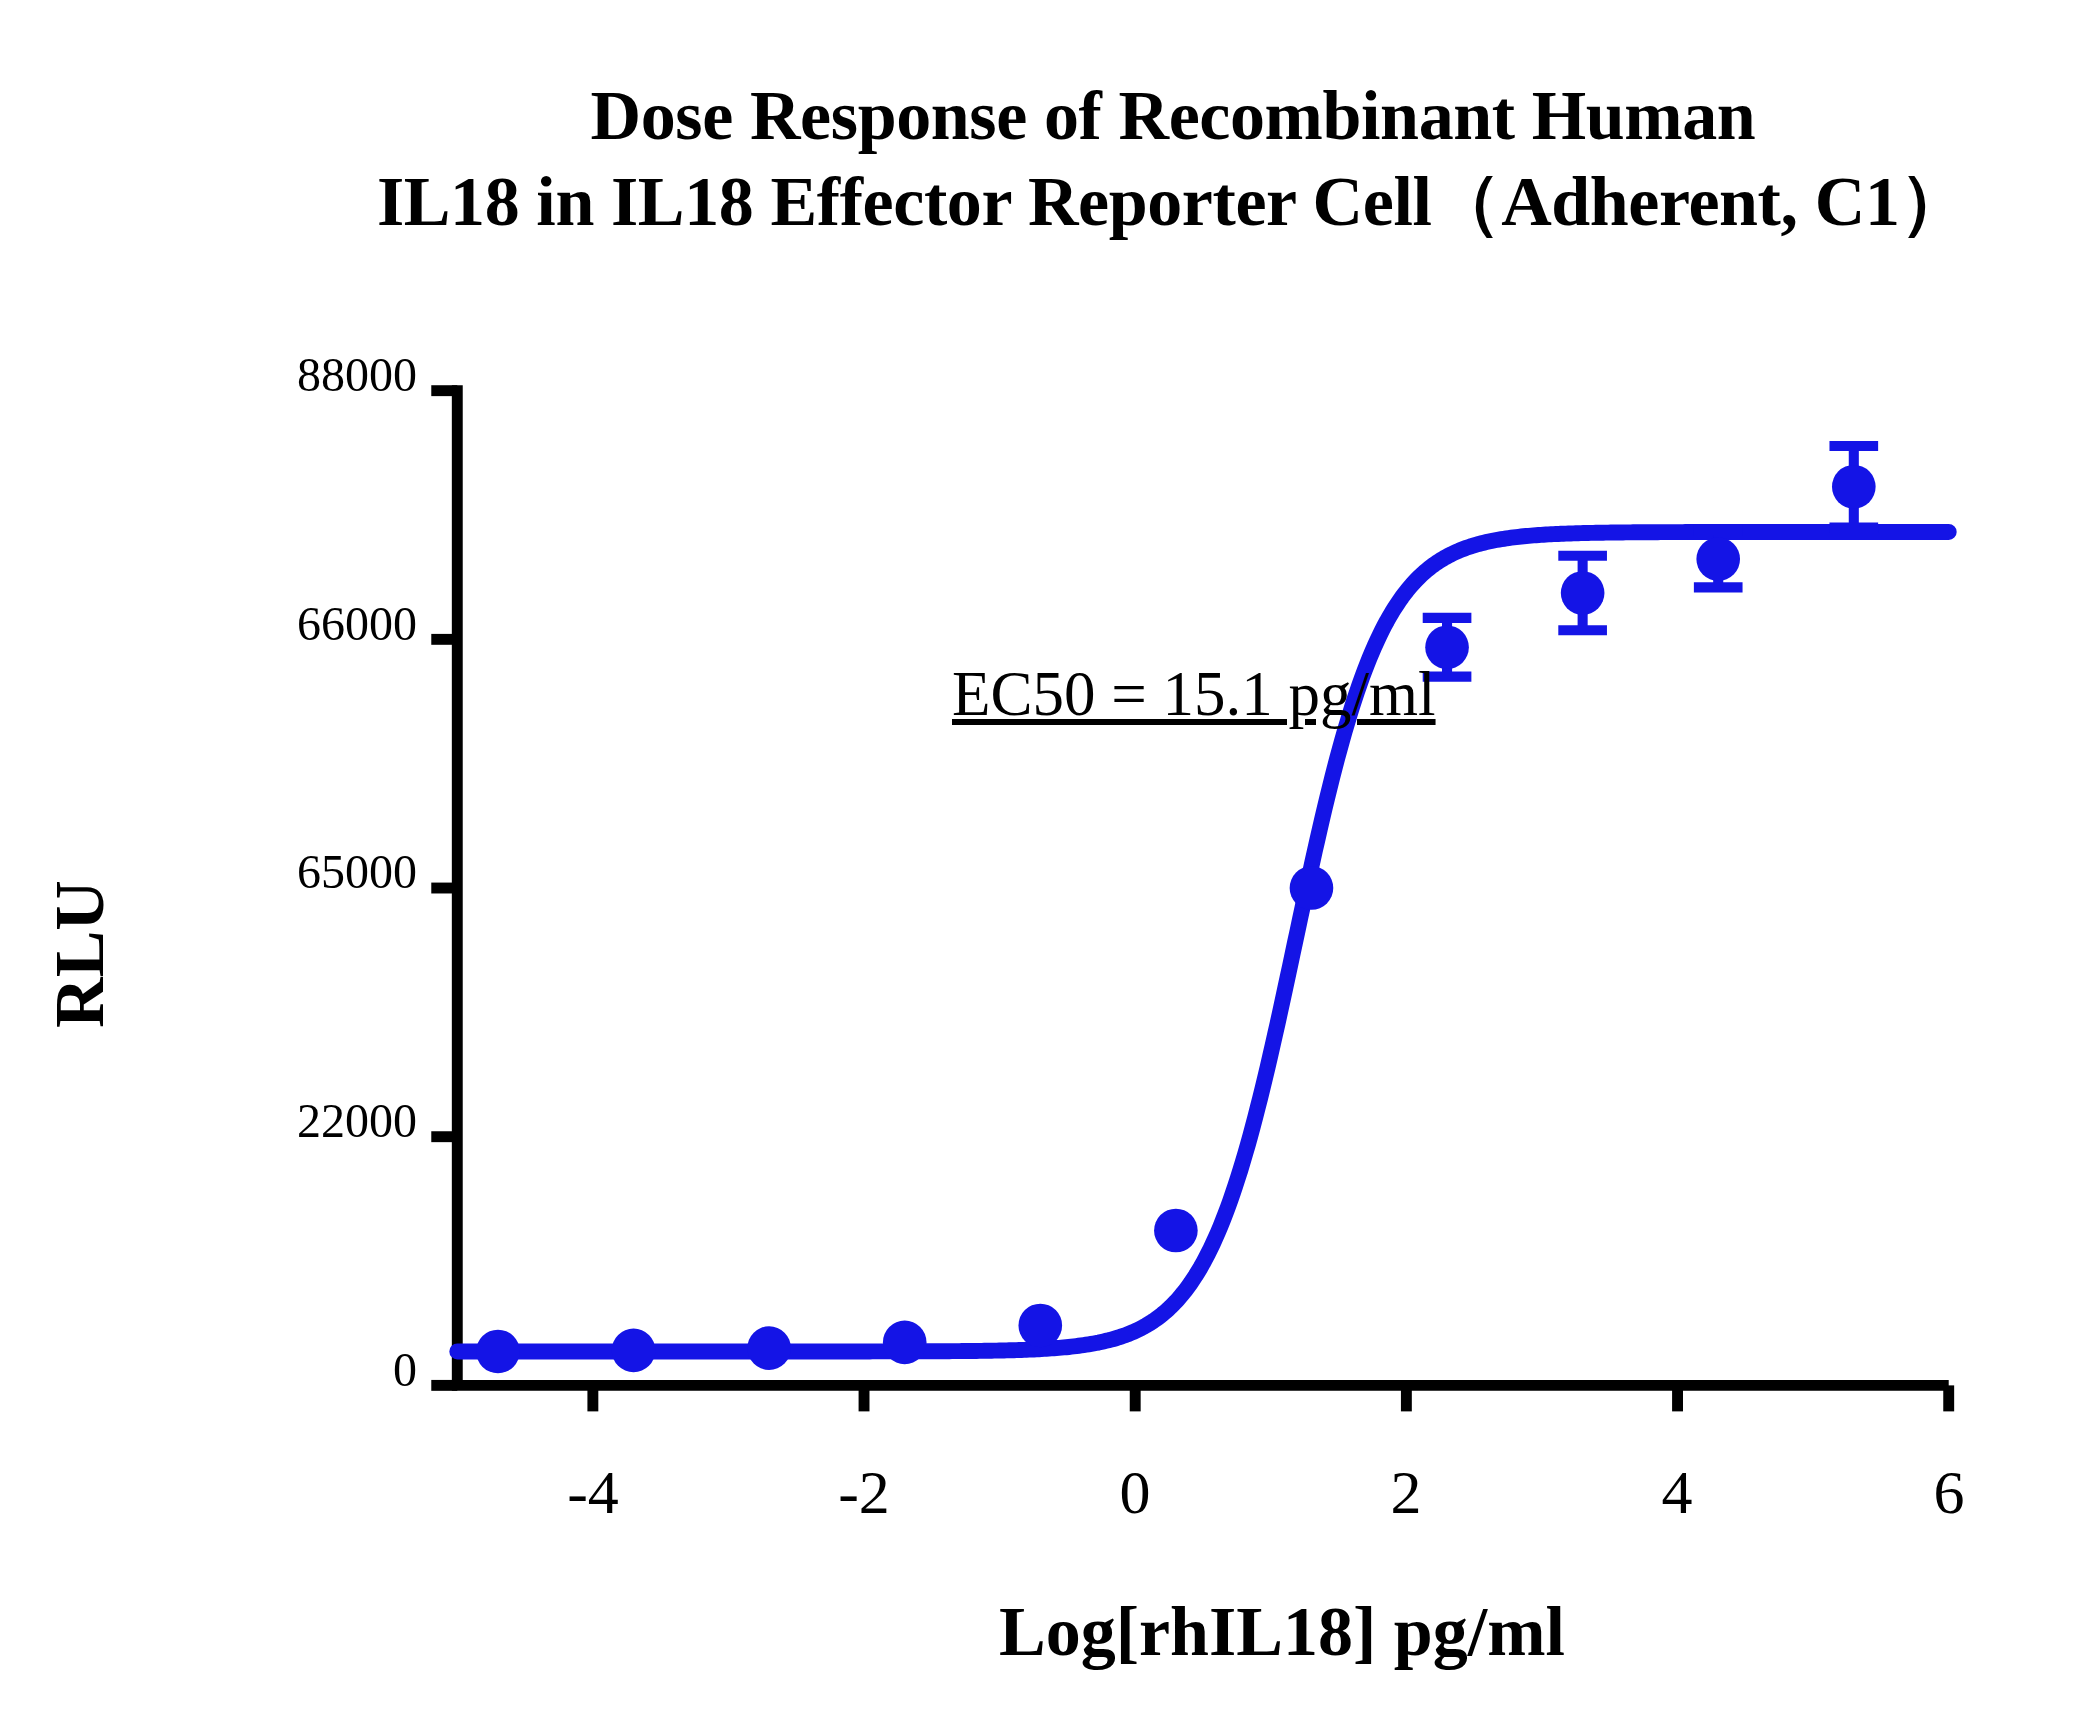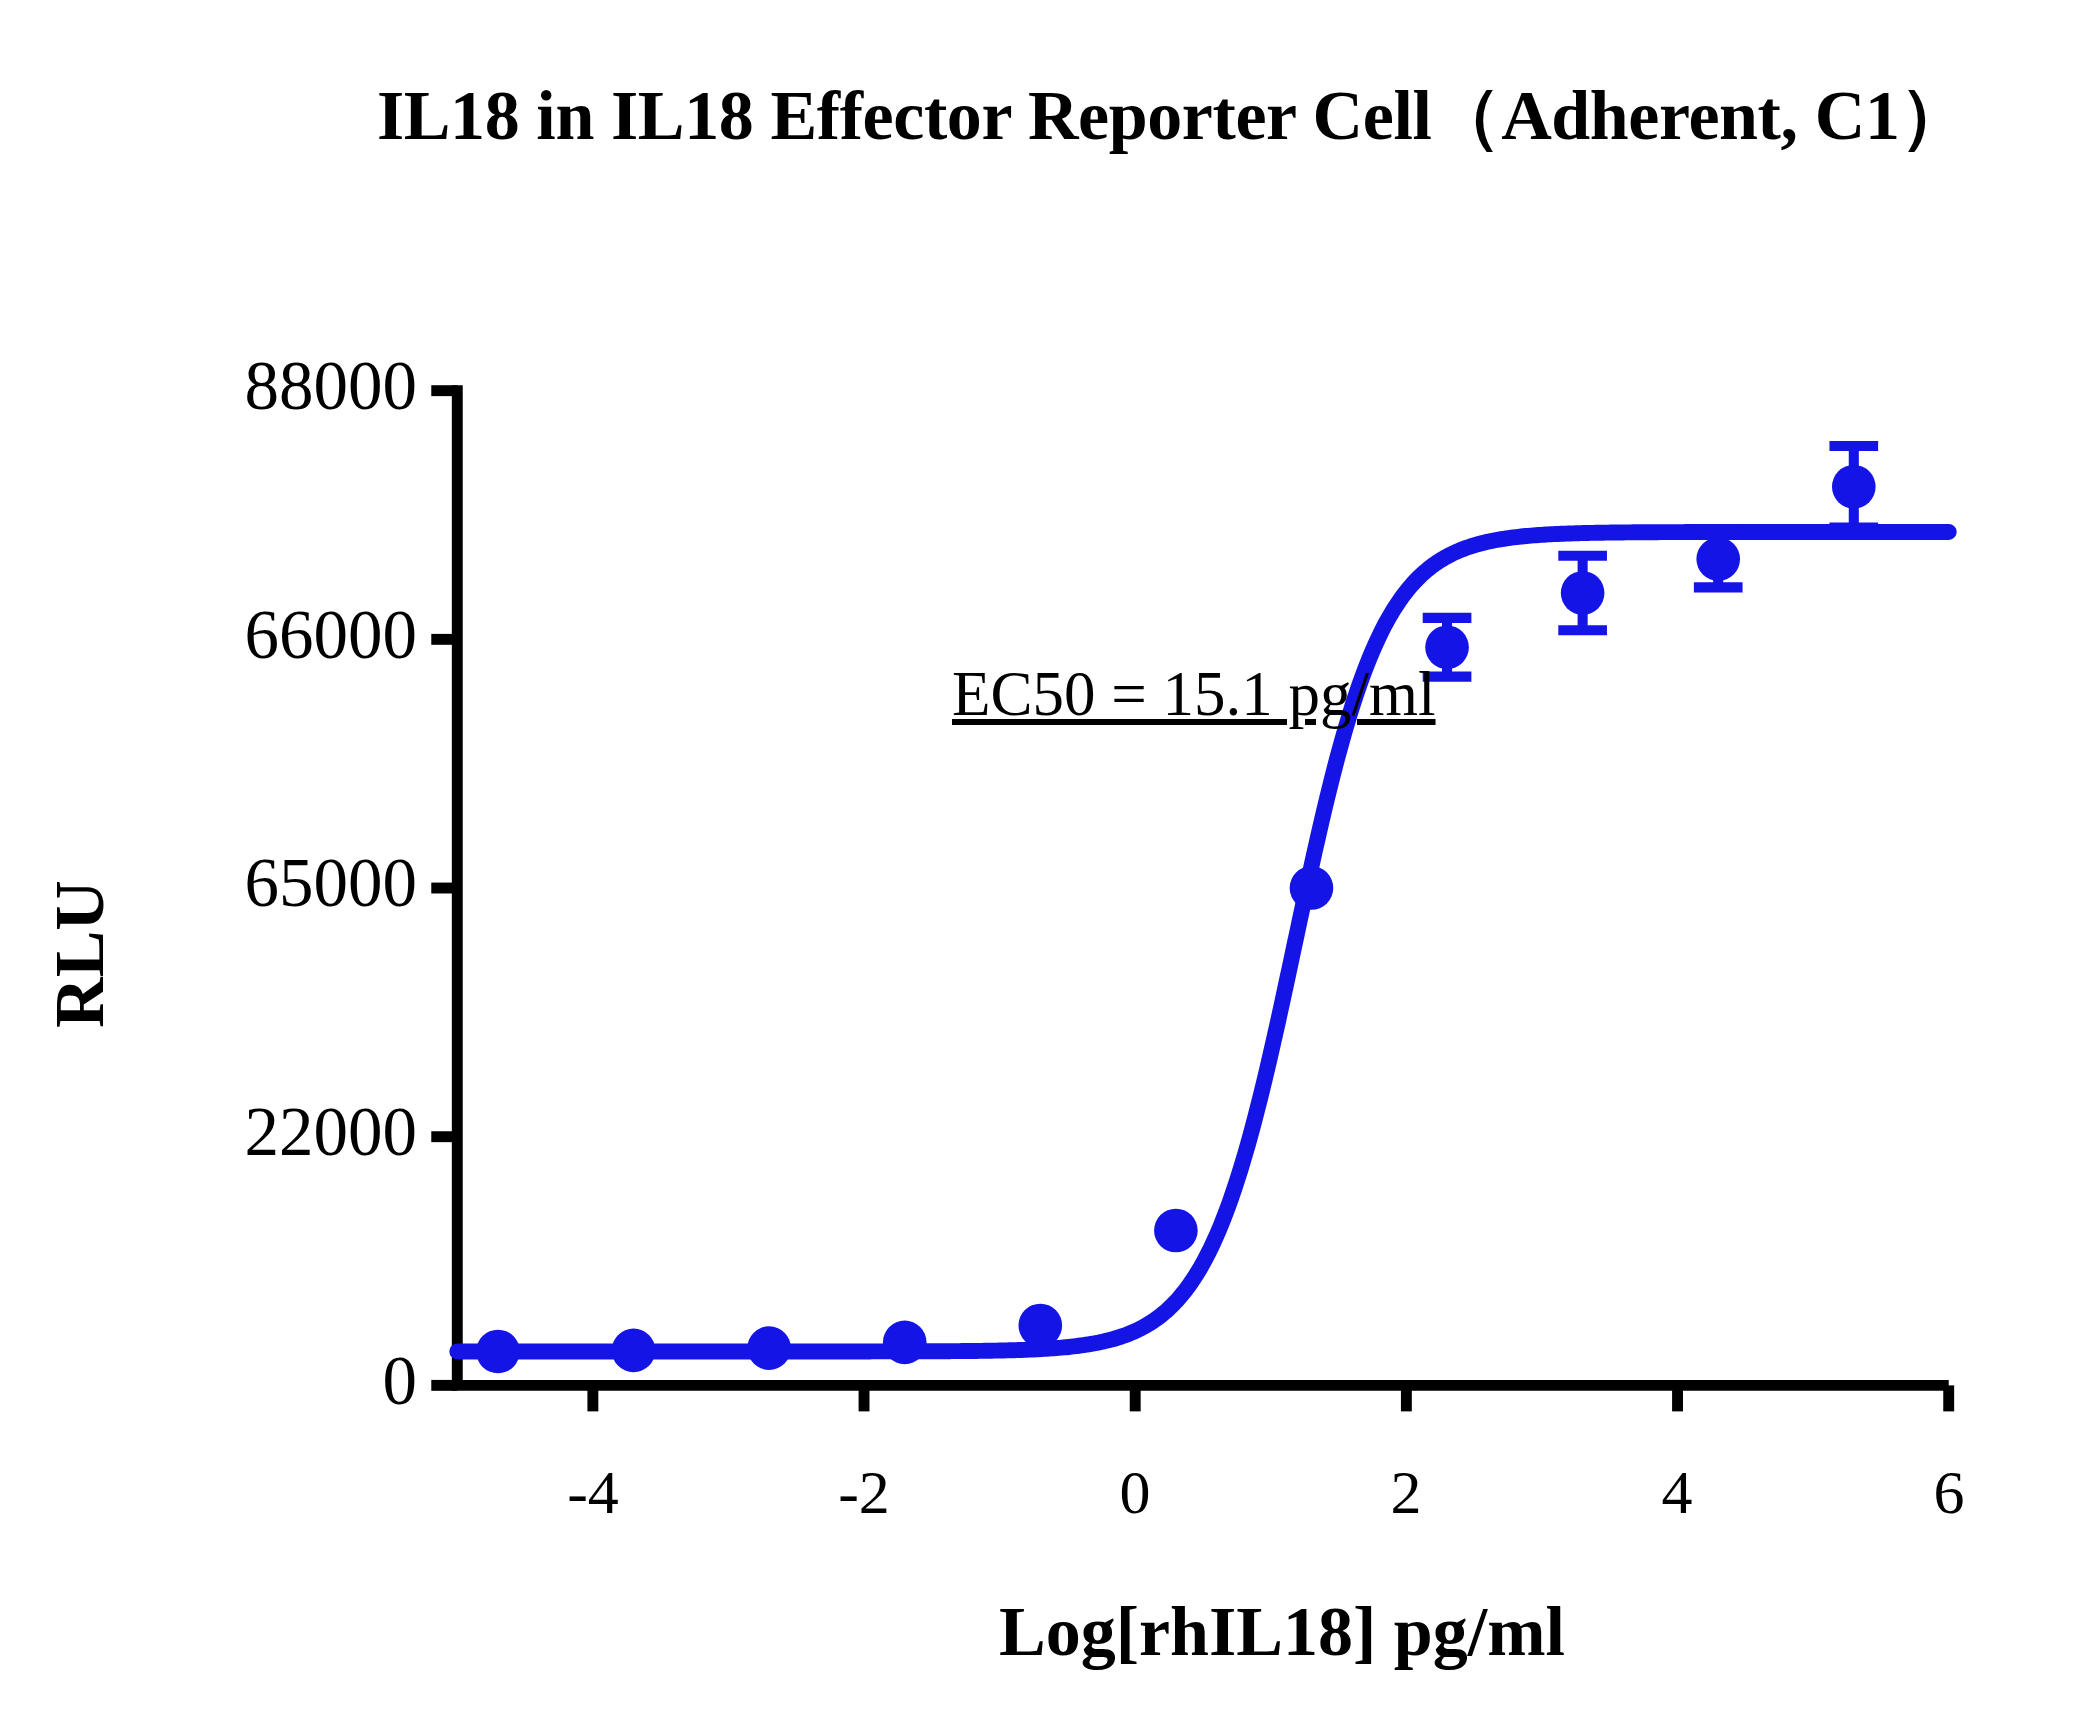--- a/index.html
+++ b/index.html
@@ -9,21 +9,21 @@
   .title{
     position:absolute;left:0;top:73px;width:2346px;
     text-align:center;font-weight:bold;font-size:70px;line-height:1.23;
     font-family:"Liberation Serif",serif;letter-spacing:-0.4px;
   }
   .title .l2{display:block;}
 
   #plot{position:absolute;left:0;top:0;width:2346px;height:1732px;}
 
   .ylab{
-    position:absolute;font-size:69px;font-family:"Liberation Serif",serif;
+    position:absolute;font-size:48px;font-family:"Liberation Serif",serif;
     text-align:right;white-space:nowrap;
   }
   .xlab{
     position:absolute;font-size:62px;font-family:"Liberation Serif",serif;
     text-align:center;white-space:nowrap;
   }
   .axis-title-y{
     position:absolute;font-weight:bold;font-size:70px;
     font-family:"Liberation Serif",serif;
     transform-origin:50% 50%;transform:rotate(-90deg);white-space:nowrap;
@@ -35,20 +35,21 @@
   .annot{
     position:absolute;font-size:63px;font-family:"Liberation Serif",serif;white-space:nowrap;
   }
 </style>
 </head>
 <body>
 
 <div id="root">
 
   <div class="title">
+    <span>Dose Response of Recombinant Human</span>
     <span class="l2">IL18 in IL18 Effector Reporter Cell（Adherent, C1）</span>
   </div>
 
   <svg id="plot" viewBox="0 0 5592 4128">
     <g id="axes-group">
         <line x1="1090" y1="918" x2="1090" y2="3302" stroke="#000000" stroke-width="26"></line>
         <line x1="1077" y1="3302" x2="4645" y2="3302" stroke="#000000" stroke-width="26"></line>
         <line x1="1028" y1="3302" x2="1090" y2="3302" stroke="#000000" stroke-width="26"></line>
         <line x1="1028" y1="2709.25" x2="1090" y2="2709.25" stroke="#000000" stroke-width="26"></line>
         <line x1="1028" y1="2116.5" x2="1090" y2="2116.5" stroke="#000000" stroke-width="26"></line>

